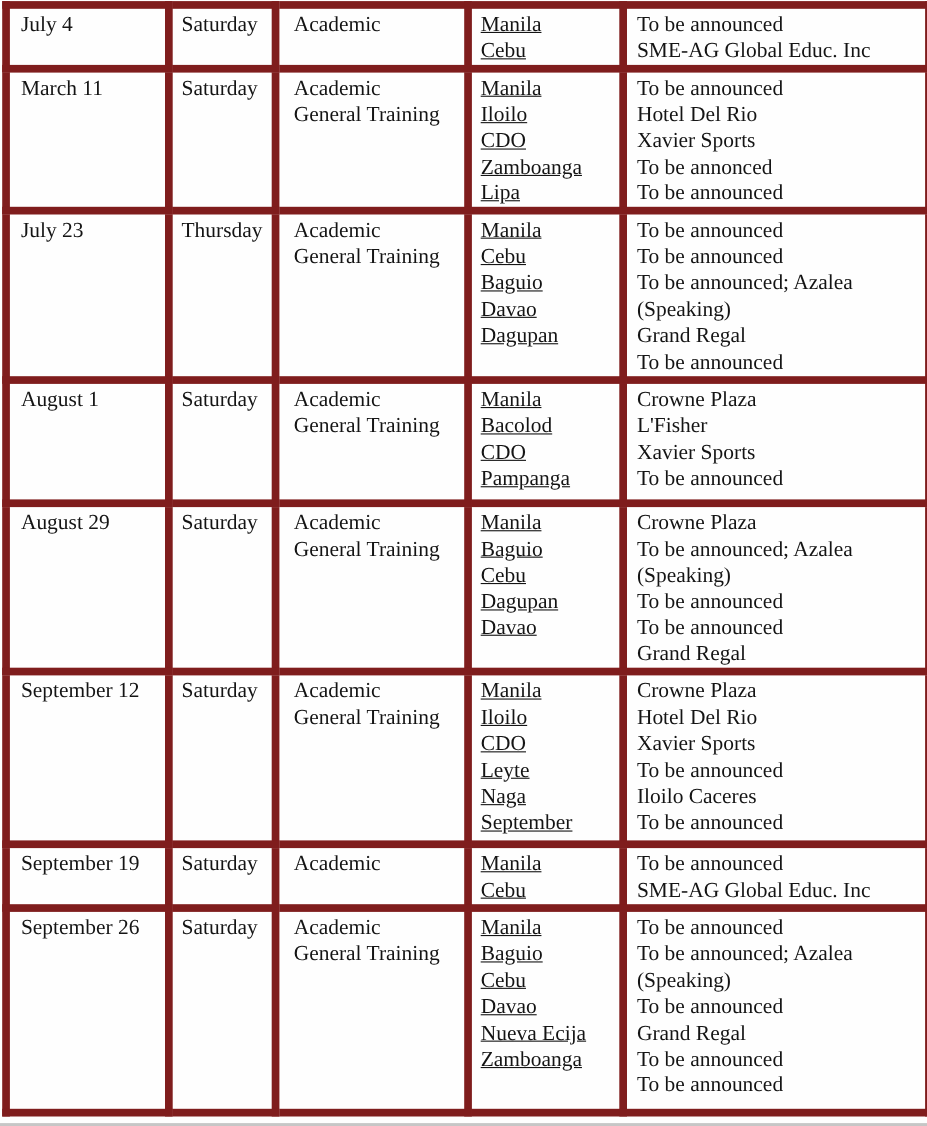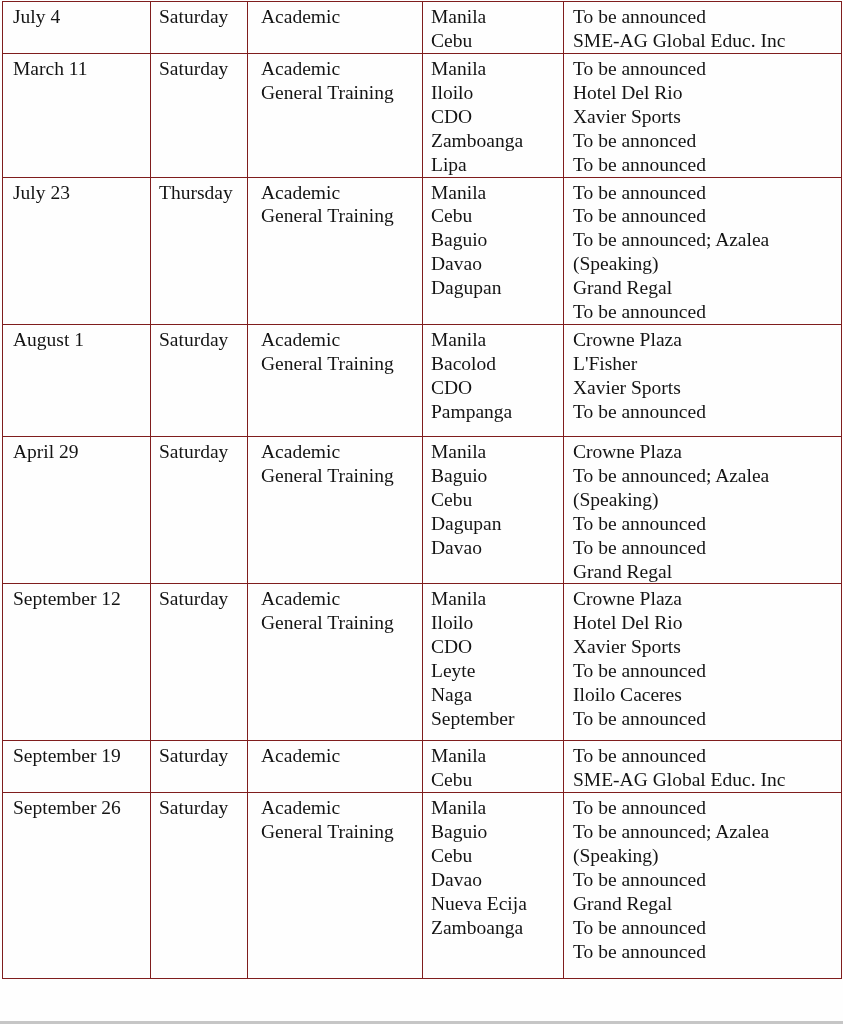--- a/index.html
+++ b/index.html
@@ -14,32 +14,32 @@
   }
   table.schedule {
     position: absolute;
     left: 2px;
     top: 1px;
     width: 839px;
     border-collapse: collapse;
     table-layout: fixed;
   }
   table.schedule td {
-    border: 1px solid #7f1d1d;
+    border: 7px solid #7f1d1d;
     vertical-align: top;
     padding: 3px 6px 0 10px;
     font-size: 19.5px;
     line-height: 23.9px;
     overflow: hidden;
     white-space: nowrap;
   }
   table.schedule td.col-date  { padding-left: 10px; }
   table.schedule td.col-day   { padding-left: 8px;  }
   table.schedule td.col-type  { padding-left: 13px; }
-  table.schedule td.col-city  { padding-left: 8px; }
+  table.schedule td.col-city  { padding-left: 8px; text-decoration: underline; }
   table.schedule td.col-venue { padding-left: 9px; white-space: normal; }
   .text-line { min-height: 23.9px; }
   .bottom-edge {
     position: absolute;
     left: 0; right: 0; bottom: 0;
     height: 3px;
     background: #c6c6c6;
   }
 </style>
 </head>
@@ -146,21 +146,21 @@
           </td>
           <td class="col-venue">
             <div class="text-line">Crowne Plaza</div>
             <div class="text-line">L'Fisher</div>
             <div class="text-line">Xavier Sports</div>
             <div class="text-line">To be announced</div>
           </td>
         </tr>
         <tr style="height: 142px;">
           <td class="col-date">
-            <div class="text-line">April 29</div>
+            <div class="text-line">August 29</div>
           </td>
           <td class="col-day">
             <div class="text-line">Saturday</div>
           </td>
           <td class="col-type">
             <div class="text-line">Academic</div>
             <div class="text-line">General Training</div>
           </td>
           <td class="col-city">
             <div class="text-line">Manila</div>

